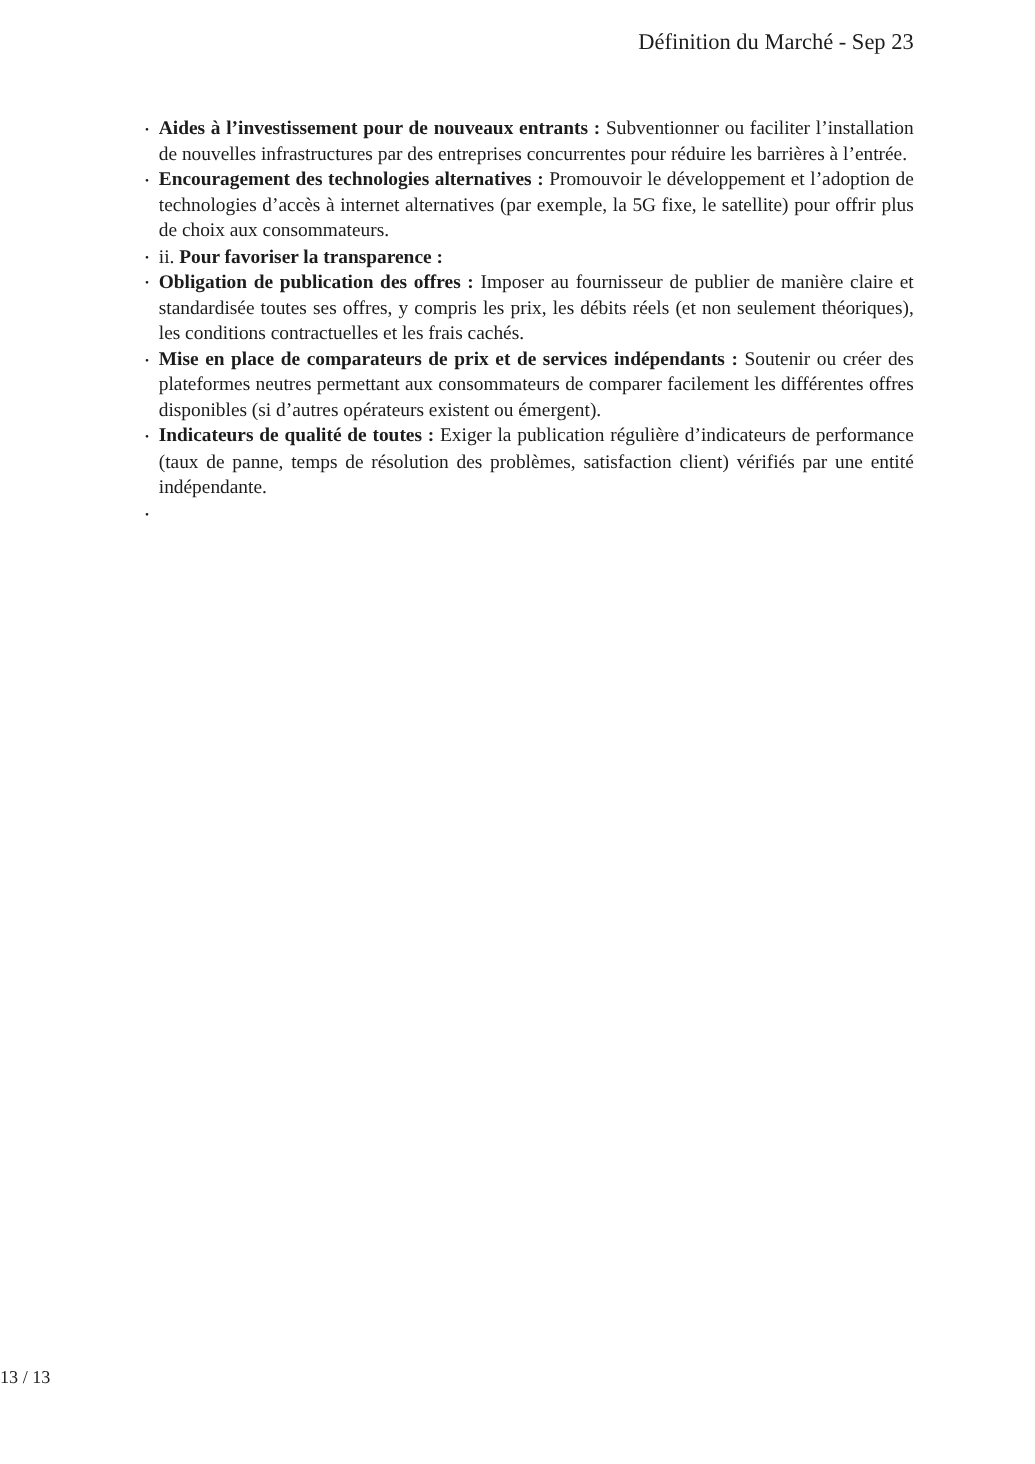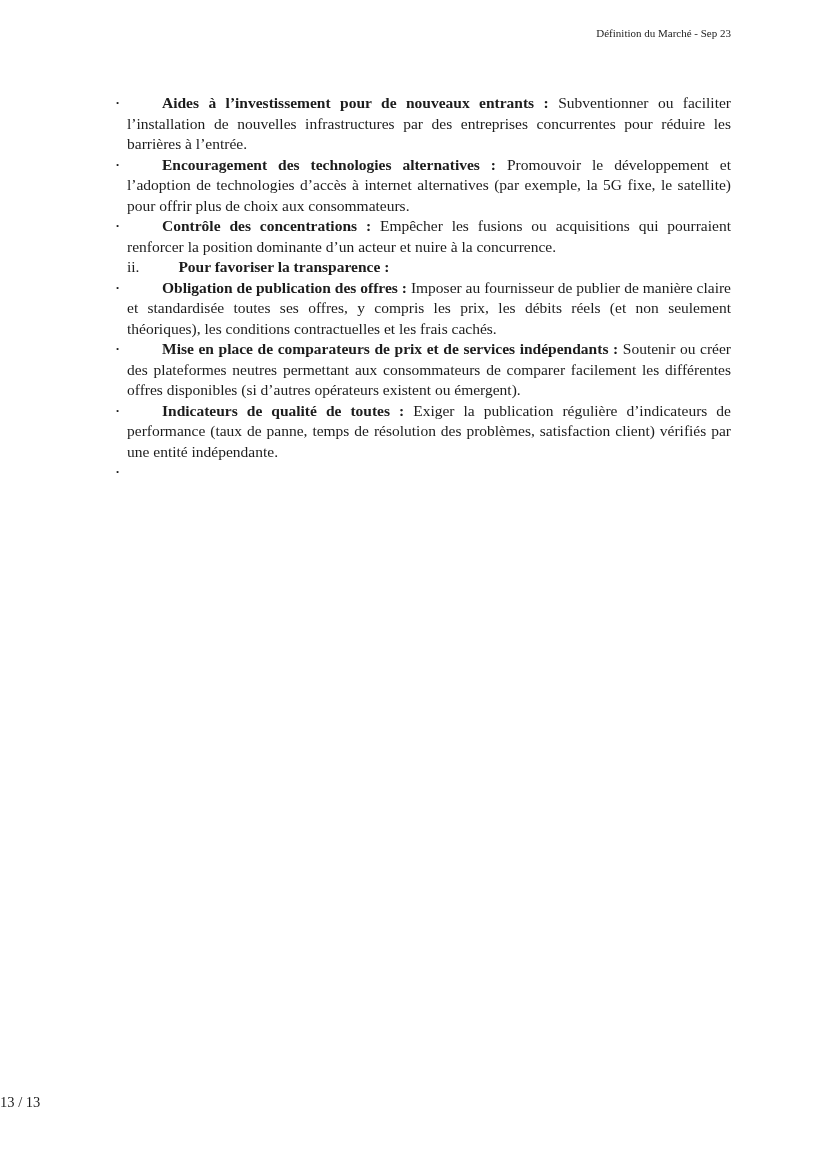--- a/index.html
+++ b/index.html
@@ -15,21 +15,21 @@
     color: #1c1c1c;
     font-family: "Liberation Serif", "DejaVu Serif", serif;
     overflow: hidden;
   }
   .header {
     position: absolute;
     top: 26px;
     left: 97px;
     right: 97px;
     text-align: right;
-    font-size: 11px;
+    font-size: 18px;
     line-height: 15px;
     color: #1c1c1c;
   }
   .content {
     position: absolute;
     top: 93px;
     left: 115px;
     width: 616px;
   }
   ul.bullets {
@@ -49,21 +49,20 @@
     left: 1px;
     top: 0;
     font-size: 9px;
     line-height: 20.5px;
   }
   .para, .sub-head, .continuation {
     margin: 0;
   }
   .sub-head strong, .para strong {
     font-weight: bold;
-    margin-left: 35px;
   }
   .footer {
     position: absolute;
     top: 1093px;
     left: 0;
     right: 0;
     text-align: left;
     font-size: 14.5px;
     line-height: 18px;
     color: #1c1c1c;
@@ -86,21 +85,20 @@
         <p class="para"><strong>Aides à l’investissement pour de nouveaux entrants :</strong> <span>Subventionner ou faciliter l’installation de nouvelles infrastructures par des entreprises concurrentes pour réduire les barrières à l’entrée.</span></p>
       </li>
 
       <li>
         <span class="marker">•</span>
         <p class="para"><strong>Encouragement des technologies alternatives :</strong> <span>Promouvoir le développement et l’adoption de technologies d’accès à internet alternatives (par exemple, la 5G fixe, le satellite) pour offrir plus de choix aux consommateurs.</span></p>
       </li>
 
       <li>
         <span class="marker">•</span>
-        <p class="para"><strong>Contrôle des concentrations :</strong> <span>Empêcher les fusions ou acquisitions qui pourraient renforcer la position dominante d’un acteur et nuire à la concurrence.</span></p>
         <p class="sub-head"><span>ii.</span> <strong>Pour favoriser la transparence :</strong></p>
       </li>
 
       <li>
         <span class="marker">•</span>
         <p class="para"><strong>Obligation de publication des offres :</strong> <span>Imposer au fournisseur de publier de manière claire et standardisée toutes ses offres, y compris les prix, les débits réels (et non seulement théoriques), les conditions contractuelles et les frais cachés.</span></p>
       </li>
 
       <li>
         <span class="marker">•</span>

